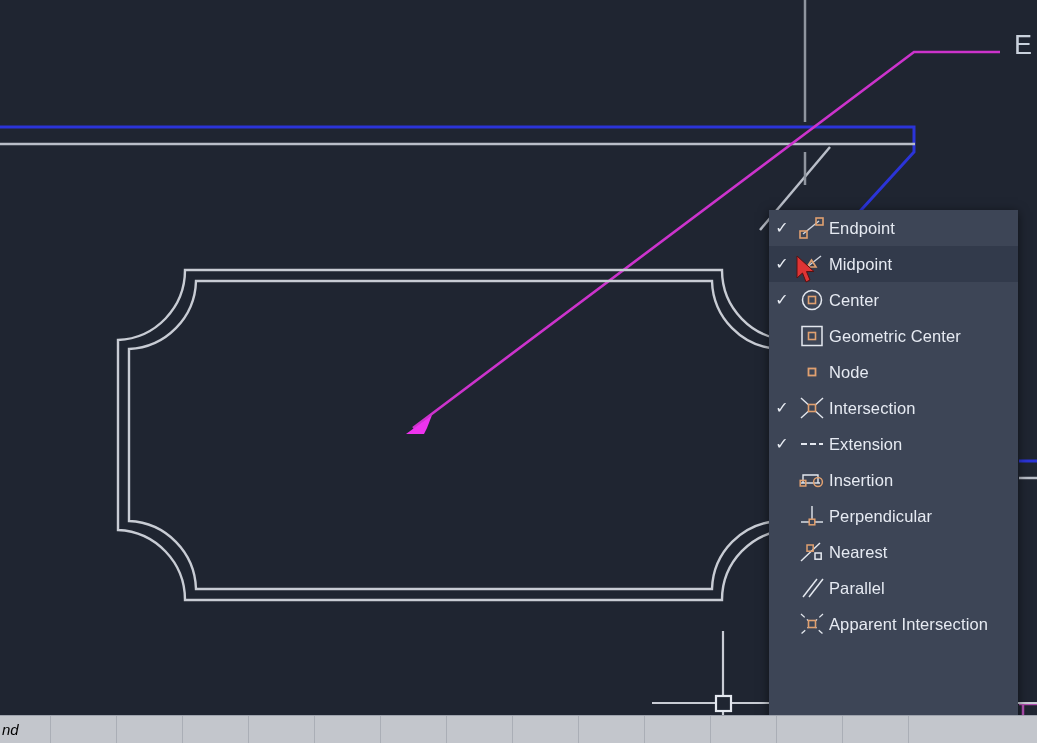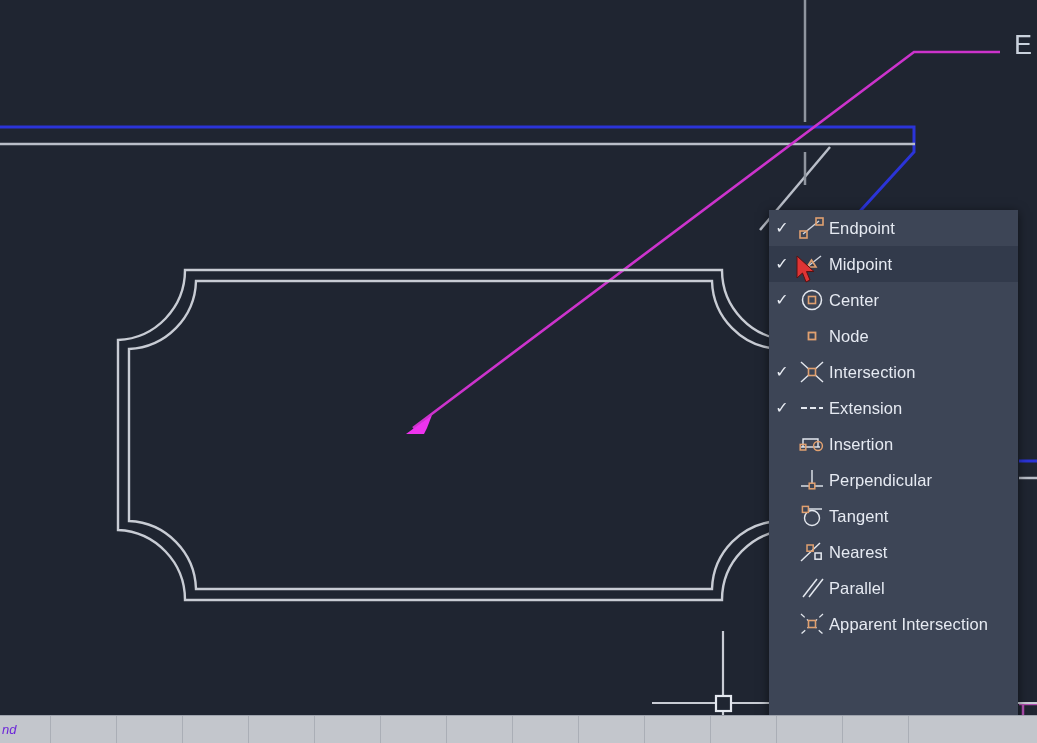--- a/index.html
+++ b/index.html
@@ -47,21 +47,21 @@
 
   
   #status-bar{
     position:absolute;left:0;bottom:0;width:1037px;height:27px;
     background:#c3c6cc;
     border-top:1px solid #9ea3ad;
     display:flex;align-items:stretch;
   }
   #status-bar .cmd-tail{
     width:50px;display:flex;align-items:center;
-    font-style:italic;font-size:13px;color:#6d28d9;
+    font-style:italic;font-size:15px;color:#000000;
     padding-left:2px;box-sizing:border-box;
   }
   .sb-cell{
     width:65px;border-left:1px solid #aaaeb6;
   }
 
   
   .dwg-text{
     position:absolute;color:#c9d1dc;font-size:27px;
     font-family:"Liberation Sans",sans-serif;
@@ -154,20 +154,30 @@
     <span class="m-check">✓</span>
     <span class="m-icon">
       <svg width="28" height="24" viewBox="0 0 28 24">
         <circle cx="14" cy="12" r="9.5" fill="none" stroke="#e4e8ef" stroke-width="1.5"></circle>
         <rect x="10.5" y="8.5" width="7" height="7" fill="none" stroke="#e0a070" stroke-width="1.6"></rect>
       </svg>
     </span>
     <span class="m-label">Center</span>
   </div>
 
+  <div class="menu-row">
+    <span class="m-check"></span>
+    <span class="m-icon">
+      <svg width="28" height="24" viewBox="0 0 28 24">
+        <rect x="4" y="2.5" width="20" height="19" fill="none" stroke="#e4e8ef" stroke-width="1.5"></rect>
+        <rect x="10.5" y="8.5" width="7" height="7" fill="none" stroke="#e0a070" stroke-width="1.6"></rect>
+      </svg>
+    </span>
+    <span class="m-label">Geometric Center</span>
+  </div>
 
   <div class="menu-row">
     <span class="m-check"></span>
     <span class="m-icon">
       <svg width="28" height="24" viewBox="0 0 28 24">
         <rect x="10.5" y="8.5" width="7" height="7" fill="none" stroke="#e0a070" stroke-width="1.8"></rect>
       </svg>
     </span>
     <span class="m-label">Node</span>
   </div>
@@ -213,31 +223,20 @@
     <span class="m-icon">
       <svg width="28" height="24" viewBox="0 0 28 24">
         <line x1="14" y1="2" x2="14" y2="18" stroke="#e4e8ef" stroke-width="1.4"></line>
         <line x1="3" y1="18" x2="25" y2="18" stroke="#e4e8ef" stroke-width="1.4"></line>
         <rect x="11.2" y="15.2" width="5.6" height="5.6" fill="#3d4556" stroke="#e0a070" stroke-width="1.5"></rect>
       </svg>
     </span>
     <span class="m-label">Perpendicular</span>
   </div>
 
-  <div class="menu-row">
-    <span class="m-check"></span>
-    <span class="m-icon">
-      <svg width="28" height="24" viewBox="0 0 28 24">
-        <circle cx="14" cy="14" r="7.5" fill="none" stroke="#e4e8ef" stroke-width="1.4"></circle>
-        <line x1="4" y1="5" x2="24" y2="5" stroke="#e4e8ef" stroke-width="1.4"></line>
-        <rect x="4.4" y="2.4" width="6" height="6" fill="#3d4556" stroke="#e0a070" stroke-width="1.5"></rect>
-      </svg>
-    </span>
-    <span class="m-label">Tangent</span>
-  </div>
 
   <div class="menu-row">
     <span class="m-check"></span>
     <span class="m-icon">
       <svg width="28" height="24" viewBox="0 0 28 24">
         <line x1="3" y1="21" x2="22" y2="3" stroke="#e4e8ef" stroke-width="1.4"></line>
         <rect x="9" y="5" width="6.2" height="6.2" fill="none" stroke="#e0a070" stroke-width="1.5"></rect>
         <rect x="17" y="13" width="6.2" height="6.2" fill="none" stroke="#e4e8ef" stroke-width="1.5"></rect>
       </svg>
     </span>

